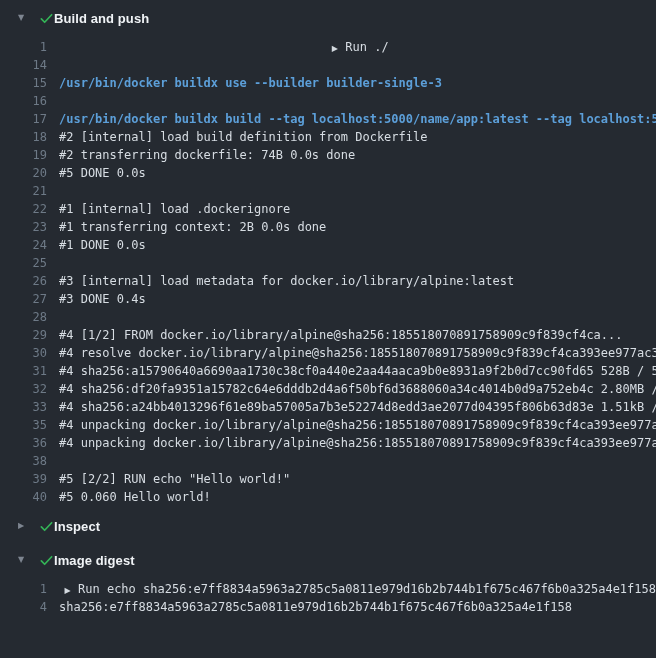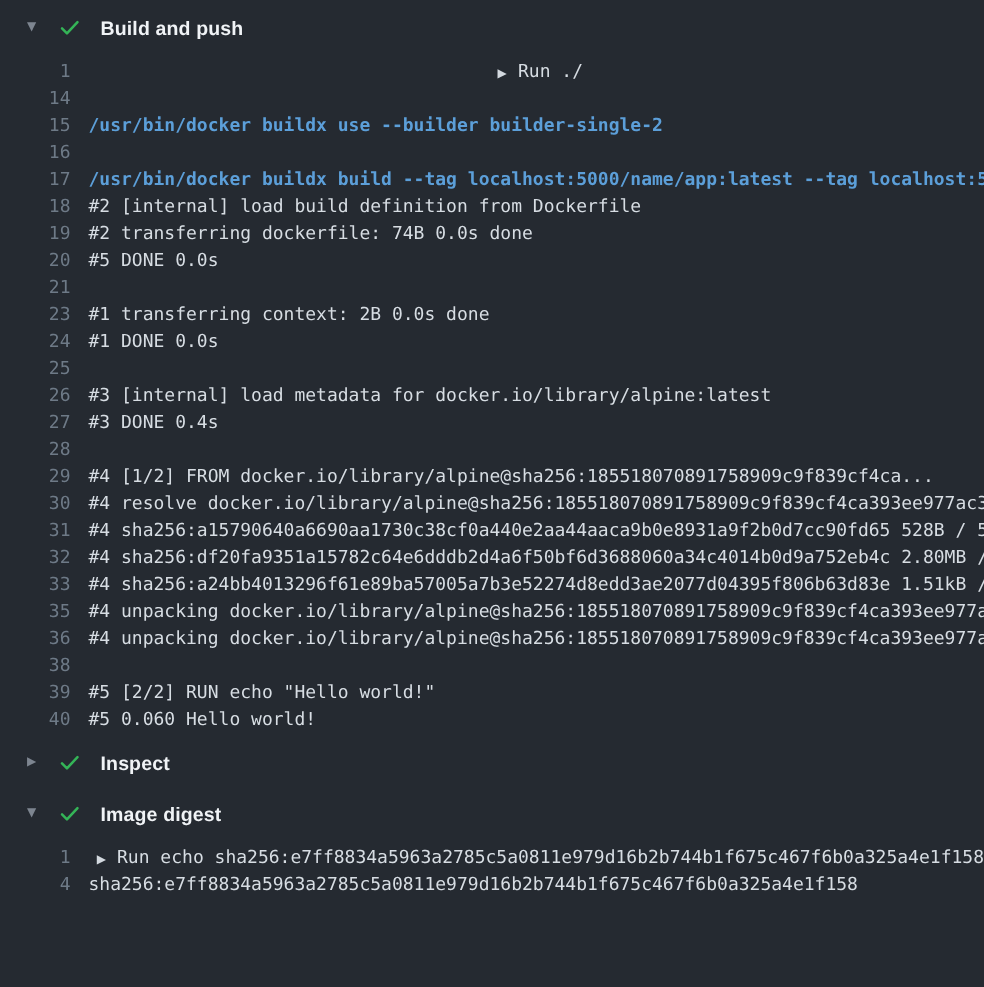--- a/index.html
+++ b/index.html
@@ -36,21 +36,20 @@
     line-height: 14px;
     font-family: "DejaVu Sans", sans-serif;
   }
   .check {
     flex: none;
     width: 15px;
     height: 15px;
     margin-left: 11px;
   }
   .section-title {
-    margin-left: 13px;
     font-family: "Liberation Sans", "DejaVu Sans", sans-serif;
     font-size: 13px;
     font-weight: 700;
     color: #f0f3f6;
     letter-spacing: .1px;
   }
   .section-body { margin-top: 9px; margin-bottom: 9px; }
   .section.collapsed { margin-bottom: 12px; }
   .log-line {
     display: flex;
@@ -102,21 +101,21 @@
 
   <div class="log-line">
     <span class="line-num">14</span>
     <span class="line-content">
   
 </span>
   </div>
 
   <div class="log-line">
     <span class="line-num">15</span>
-    <span class="line-content cmd">/usr/bin/docker buildx use --builder builder-single-2</span>
+    <span class="line-content cmd">/usr/bin/docker buildx use --builder builder-single-3</span>
   </div>
 
   <div class="log-line">
     <span class="line-num">16</span>
     <span class="line-content">
   
 </span>
   </div>
 
   <div class="log-line">
@@ -137,20 +136,24 @@
   <div class="log-line">
     <span class="line-num">20</span>
     <span class="line-content">#5 DONE 0.0s</span>
   </div>
 
   <div class="log-line">
     <span class="line-num">21</span>
     <span class="line-content"></span>
   </div>
 
+  <div class="log-line">
+    <span class="line-num">22</span>
+    <span class="line-content">#1 [internal] load .dockerignore</span>
+  </div>
 
   <div class="log-line">
     <span class="line-num">23</span>
     <span class="line-content">#1 transferring context: 2B 0.0s done</span>
   </div>
 
   <div class="log-line">
     <span class="line-num">24</span>
     <span class="line-content">#1 DONE 0.0s</span>
   </div>

